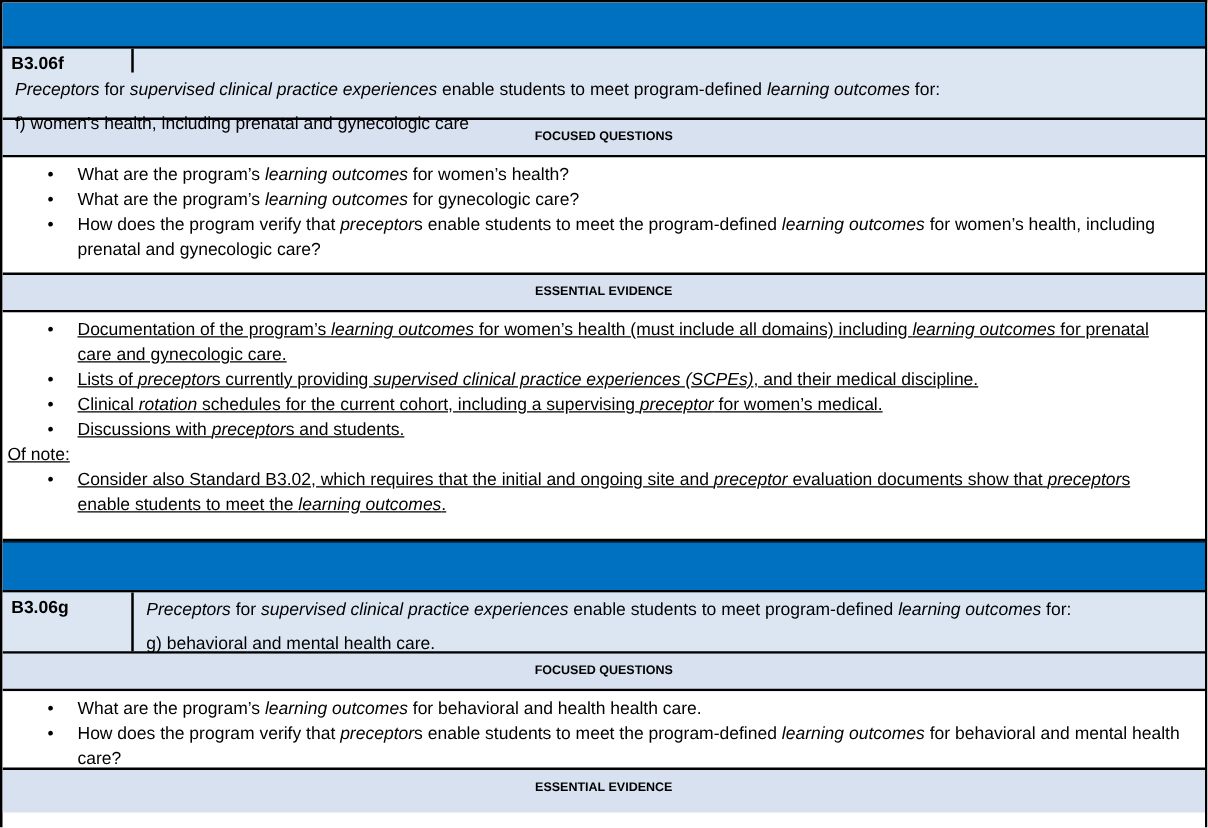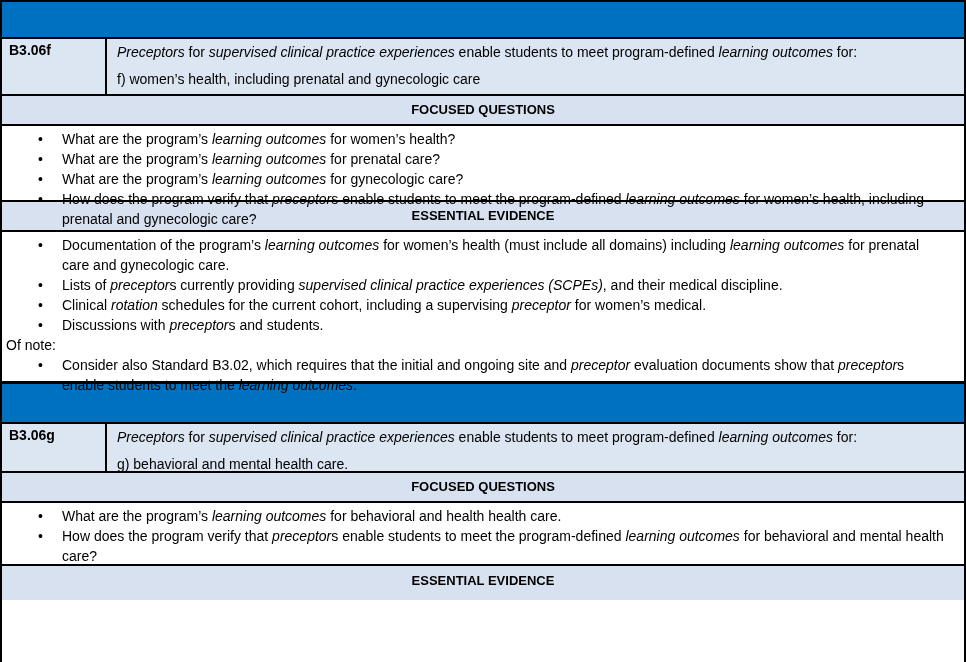--- a/index.html
+++ b/index.html
@@ -28,53 +28,53 @@
     box-sizing:border-box;
   }
   .bar.top{height:37px;}
   .bar.mid{height:41px;border-top:1px solid var(--border-black);}
   .stmt-row{
     display:flex;
     box-sizing:border-box;
     background:var(--row-light-blue);
     border-bottom:2px solid var(--border-black);
   }
-  .stmt-row.f{height:57px;}
+  .stmt-row.f{height:57px;flex-direction:column;}
   .stmt-row.g{height:49px;}
   .code-cell{
     width:105px;
     box-sizing:border-box;
     border-right:2px solid var(--border-black);
     padding:3px 6px 0 7px;
     font-weight:bold;
   }
   .stmt-cell{
     flex:1;
     padding:3px 12px 0 10px;
   }
   .stmt-cell p{margin:0 0 7px 0;line-height:20px;}
   .band{
     box-sizing:border-box;
     height:30px;
     background:var(--band-light-blue);
     border-bottom:2px solid var(--border-black);
     text-align:center;
     font-weight:bold;
-    font-size:13px;
+    font-size:10px;
     line-height:28px;
   }
   .band.last{border-bottom:none;height:34px;line-height:30px;}
   .content{
     box-sizing:border-box;
     background:#fff;
     border-bottom:2px solid var(--border-black);
     padding-top:3px;
   }
-  .content.fq-f{height:76px;}
-  .content.ee-f{height:151px;}
+  .content.fq-f{height:94px;}
+  .content.ee-f{height:183px;text-decoration:underline;}
   .content.fq-g{height:63px;}
   .content ul{margin:0;padding:0;list-style:none;}
   .content li{
     position:relative;
     padding-left:60px;
     padding-right:14px;
     line-height:20px;
   }
   .content li::before{
     content:"\2022";
@@ -98,21 +98,20 @@
       <p><span class="it">Preceptors</span><span> for </span><span class="it">supervised clinical practice experiences</span><span> enable students to meet program-defined </span><span class="it">learning outcomes</span><span> for:</span></p>
       <p>f) women’s health, including prenatal and gynecologic care</p>
     </div>
   </div>
 
   <div class="band">FOCUSED QUESTIONS</div>
 
   <div class="content fq-f">
     <ul>
       <li><span>What are the program’s </span><span class="it">learning outcomes</span><span> for women’s health?</span></li>
-      <li><span>What are the program’s </span><span class="it">learning outcomes</span><span> for prenatal care?</span></li>
       <li><span>What are the program’s </span><span class="it">learning outcomes</span><span> for gynecologic care?</span></li>
       <li><span>How does the program verify that </span><span class="it">preceptor</span><span>s enable students to meet the program-defined </span><span class="it">learning outcomes</span><span> for women’s health, including prenatal and gynecologic care?</span></li>
     </ul>
   </div>
 
   <div class="band">ESSENTIAL EVIDENCE</div>
 
   <div class="content ee-f">
     <ul>
       <li><span>Documentation of the program’s </span><span class="it">learning outcomes</span><span> for women’s health (must include all domains) including </span><span class="it">learning outcomes</span><span> for prenatal care and gynecologic care.</span></li>

